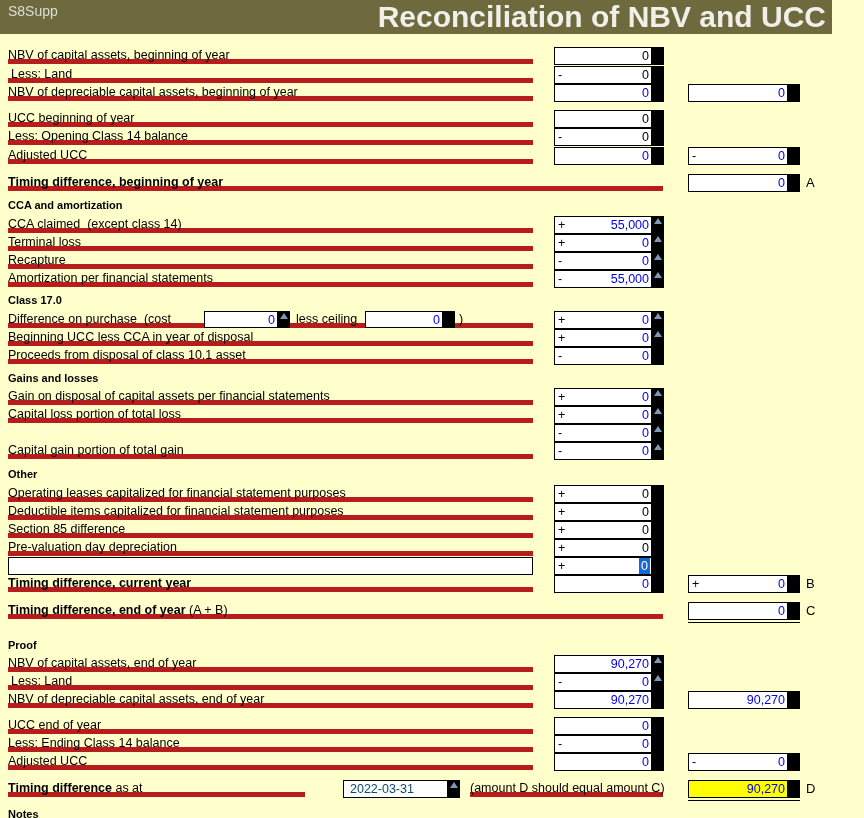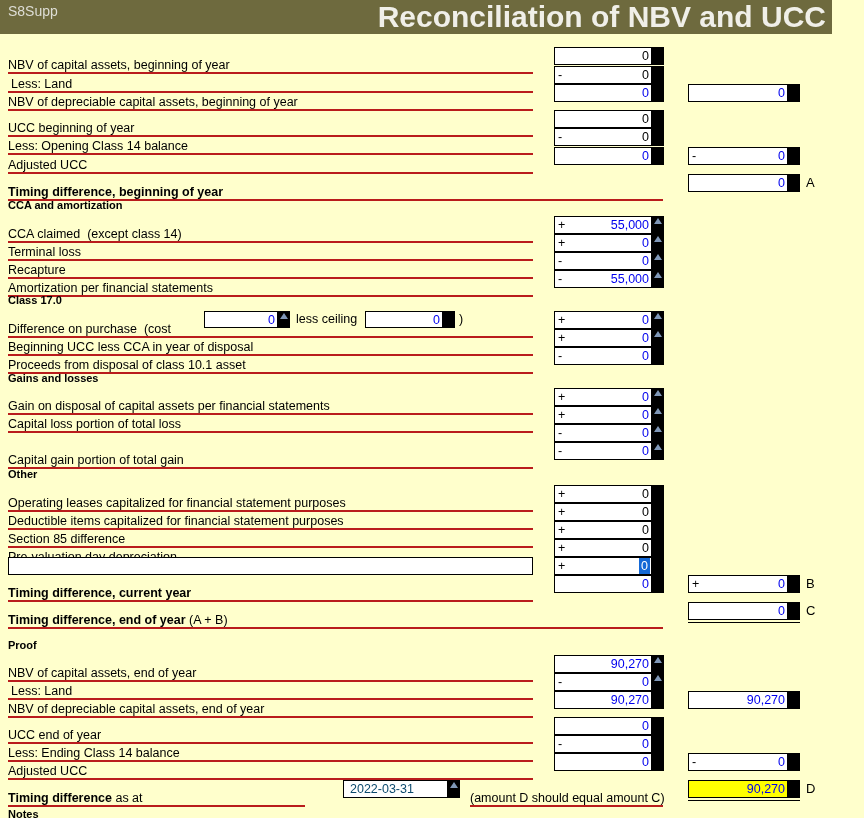--- a/index.html
+++ b/index.html
@@ -6,22 +6,22 @@
   body{width:864px;height:818px;overflow:hidden;background:#FFFFCC;
        font-family:"Liberation Sans", sans-serif;color:#000}
   .page{position:relative;width:864px;height:818px}
 
   .titlebar{position:absolute;left:0;top:0;width:832px;height:34px;background:#6E6A3E}
   .form-code{position:absolute;left:8px;top:3px;font-size:14px;color:#DEDED6}
   .form-title{position:absolute;right:6px;top:0;font-size:30px;line-height:34px;
               font-weight:bold;color:#F0EFE8;white-space:pre}
 
   .row{position:absolute;left:0;width:864px;height:18px;font-size:12.5px}
-  .lbl{position:absolute;left:8px;top:10px;height:17px;width:525px;
-       border-bottom:2px solid #b91c1c;white-space:pre;line-height:16px;box-sizing:border-box}
+  .lbl{position:absolute;left:8px;top:0;height:17px;width:525px;
+       border-bottom:5px solid #b91c1c;white-space:pre;line-height:16px;box-sizing:border-box}
   .lbl.wide{width:655px;font-weight:bold}
   .ind{padding-left:3px}
   .sect{position:absolute;left:8px;font-weight:bold;font-size:11px;white-space:pre}
 
   .box{position:absolute;top:0;height:18px;background:#fff;border:1px solid #000;box-sizing:border-box}
   .c1{left:554px;width:98px}
   .c2{left:688px;width:100px}
   .yellow{background:#FFFF00}
   .bar{position:absolute;top:0;height:18px;width:12px;background:#000}
   .bb1{left:652px}

